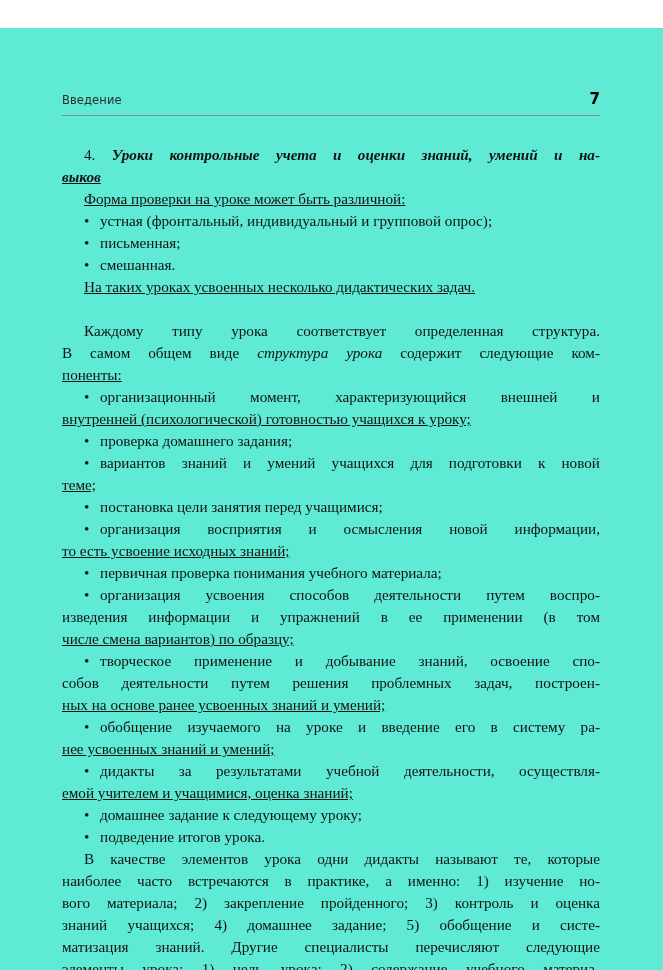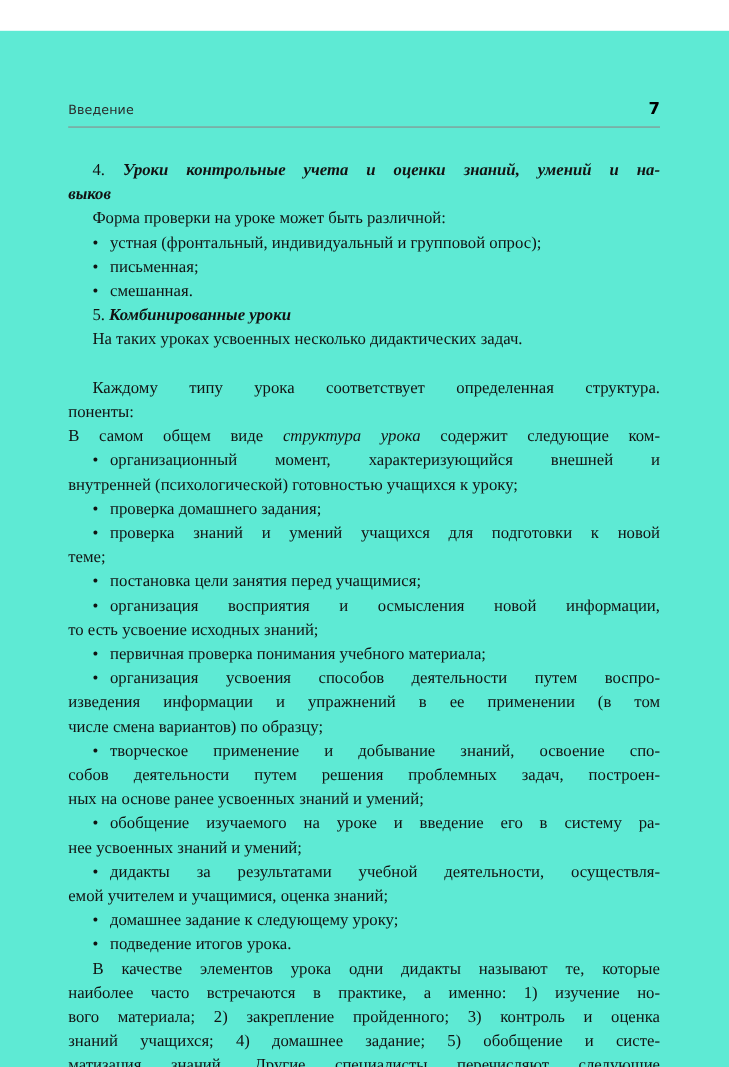--- a/index.html
+++ b/index.html
@@ -66,20 +66,21 @@
 
   
   .line {
     display: block;
     text-align: justify;
     text-align-last: justify;
     white-space: pre-wrap;
   }
   .line.last {
     text-align-last: left;
+    text-decoration: underline;
   }
   .line.indent {
     text-indent: 22px;
   }
 
   .hd {
     font-weight: 700;
     font-style: italic;
   }
   .num {
@@ -129,44 +130,41 @@
     <div class="block">
       <span class="line last indent">Форма проверки на уроке может быть различной:</span>
     </div>
 
     <div class="block">
       <span class="bullet-line last"><span class="dot">•</span><span>устная (фронтальный, индивидуальный и групповой опрос);</span></span>
       <span class="bullet-line last"><span class="dot">•</span><span>письменная;</span></span>
       <span class="bullet-line last"><span class="dot">•</span><span>смешанная.</span></span>
     </div>
 
-    <div class="block">
-      <span class="line last indent"><span class="num">5.</span> <span class="hd">Комбинированные уроки</span></span>
-    </div>
 
     <div class="block">
       <span class="line last indent">На таких уроках усвоенных несколько дидактических задач.</span>
     </div>
 
     <span class="gap"></span>
 
     <div class="block">
       <span class="line indent">Каждому типу урока соответствует определенная структура.</span>
+      <span class="line"><span>В самом общем виде </span><span class="it">структура урока</span><span> содержит следующие ком-</span></span>
       <span class="line last">поненты:</span>
-      <span class="line"><span>В самом общем виде </span><span class="it">структура урока</span><span> содержит следующие ком-</span></span>
     </div>
 
     <div class="block">
 
       <span class="bullet-line"><span class="dot">•</span><span>организационный момент, характеризующийся внешней и</span></span>
       <span class="line last">внутренней (психологической) готовностью учащихся к уроку;</span>
 
       <span class="bullet-line last"><span class="dot">•</span><span>проверка домашнего задания;</span></span>
 
-      <span class="bullet-line"><span class="dot">•</span><span>проверка знаний и умений учащихся для подготовки к новой</span></span>
+      <span class="bullet-line"><span class="dot">•</span><span>вариантов знаний и умений учащихся для подготовки к новой</span></span>
       <span class="line last">теме;</span>
 
       <span class="bullet-line last"><span class="dot">•</span><span>постановка цели занятия перед учащимися;</span></span>
 
       <span class="bullet-line"><span class="dot">•</span><span>организация восприятия и осмысления новой информации,</span></span>
       <span class="line last">то есть усвоение исходных знаний;</span>
 
       <span class="bullet-line last"><span class="dot">•</span><span>первичная проверка понимания учебного материала;</span></span>
 
       <span class="bullet-line"><span class="dot">•</span><span>организация усвоения способов деятельности путем воспро-</span></span>

